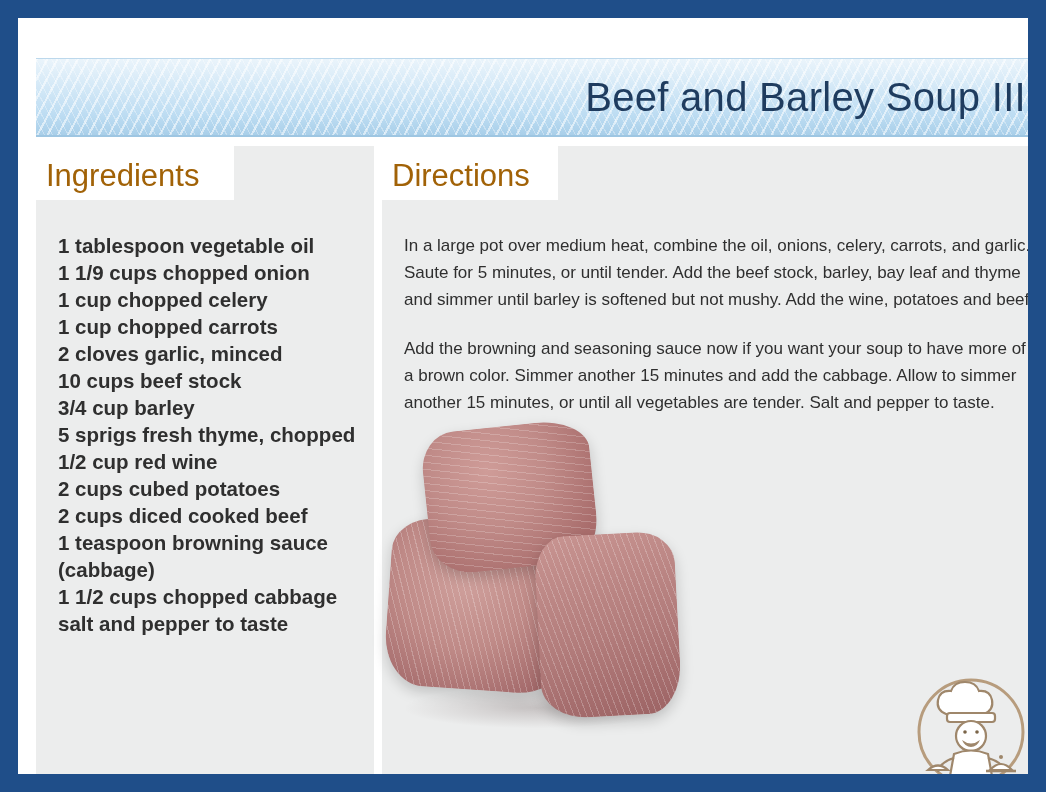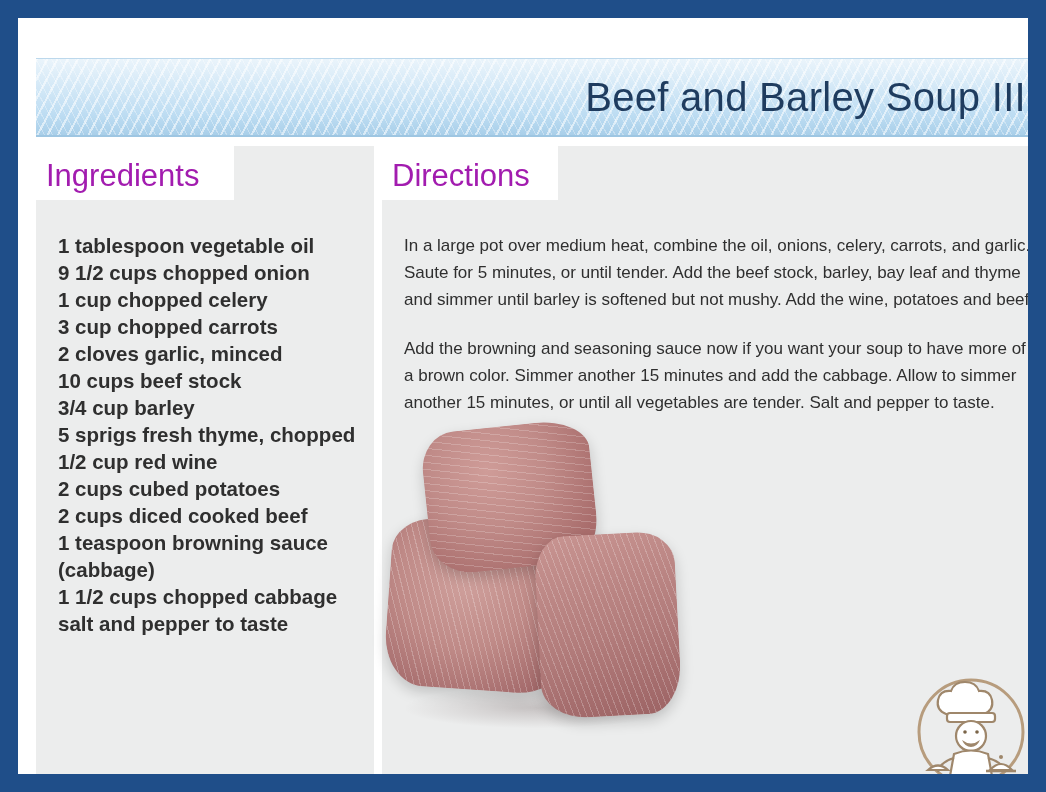--- a/index.html
+++ b/index.html
@@ -84,21 +84,21 @@
     position: absolute;
     top: 0px;
     left: 0px;
     background: #ffffff;
     height: 54px;
     display: flex;
     align-items: center;
   }
   .head-tab .head-label {
     font-size: 31px;
-    color: #a21caf;
+    color: #a16207;
     padding: 0 22px 0 10px;
     line-height: 1;
     position: relative;
     top: 2px;
   }
   .col-ingredients .head-tab { width: 198px; }
   .col-directions  .head-tab { width: 176px; }
 
   .ing-list {
     position: absolute;
@@ -206,23 +206,23 @@
     <div class="title-band">
       <div class="title-text">Beef and Barley Soup III</div>
     </div>
 
     <div class="col-ingredients">
       <div class="head-tab">
         <span class="head-label">Ingredients</span>
       </div>
       <div class="ing-list">
         <div>1 tablespoon vegetable oil</div>
-        <div>9 1/2 cups chopped onion</div>
+        <div>1 1/9 cups chopped onion</div>
         <div>1 cup chopped celery</div>
-        <div>3 cup chopped carrots</div>
+        <div>1 cup chopped carrots</div>
         <div>2 cloves garlic, minced</div>
         <div>10 cups beef stock</div>
         <div>3/4 cup barley</div>
         <div>5 sprigs fresh thyme, chopped</div>
         <div>1/2 cup red wine</div>
         <div>2 cups cubed potatoes</div>
         <div>2 cups diced cooked beef</div>
         <div>1 teaspoon browning sauce</div>
         <div>(cabbage)</div>
         <div>1 1/2 cups chopped cabbage</div>

